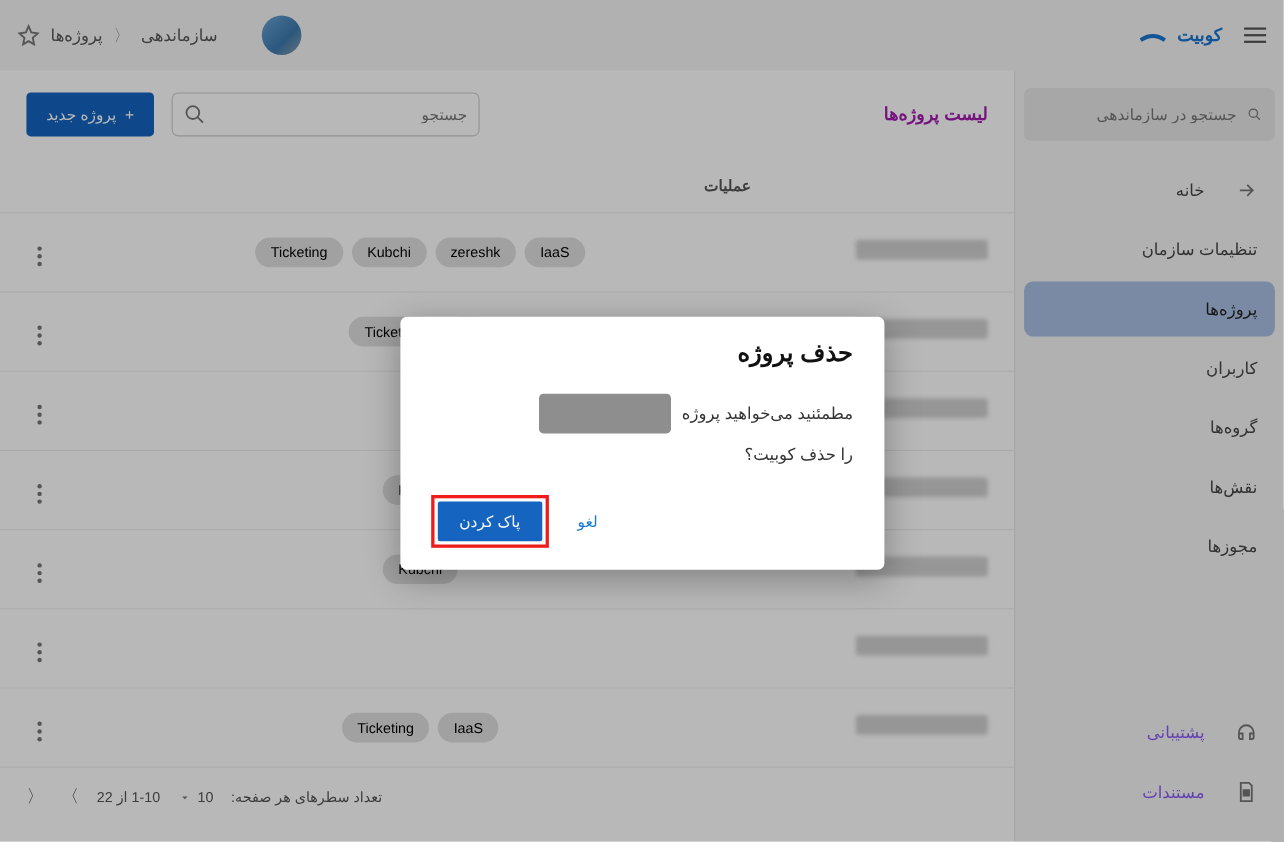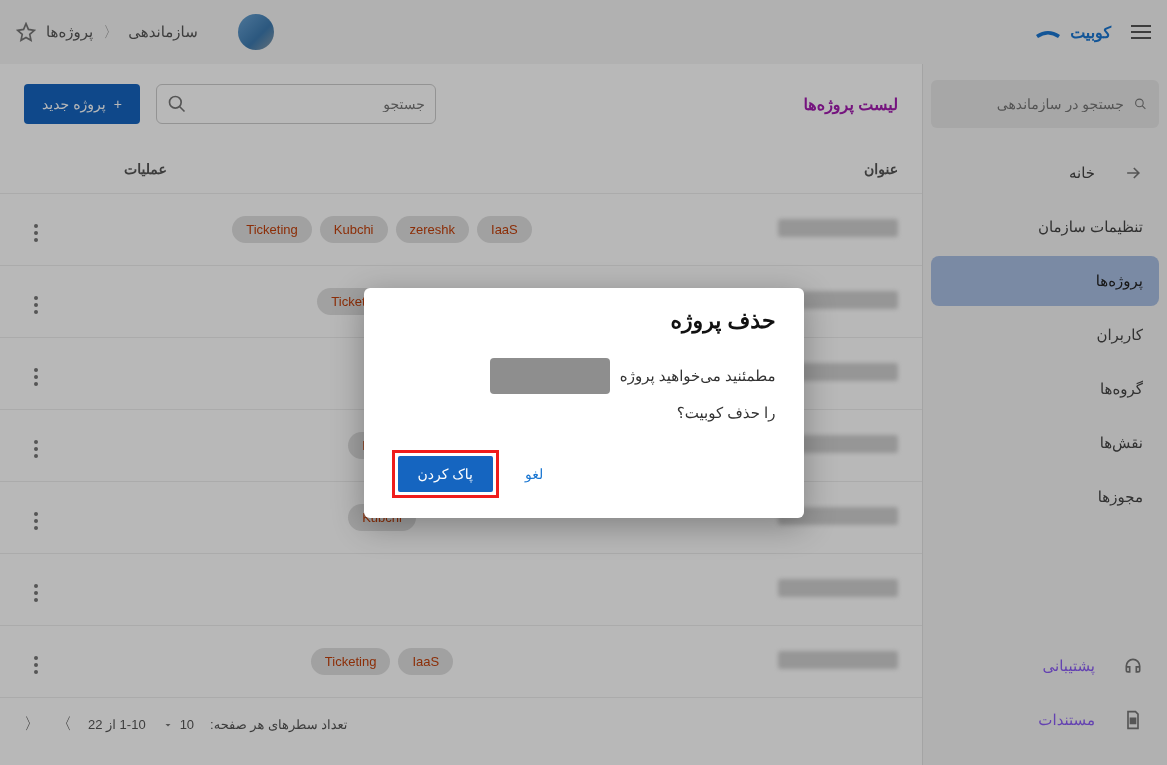--- a/index.html
+++ b/index.html
@@ -155,21 +155,21 @@
   width: 120px; height: 18px;
   background: #d0d0d0; border-radius: 3px;
   filter: blur(2px);
   display: inline-block;
 }
 .chips {
   display: flex; gap: 8px; justify-content: center; flex-wrap: wrap;
   direction: ltr;
 }
 .chip {
-  background: #e0e0e0; color: #c2410c;
+  background: #e0e0e0; color: #000000;
   border-radius: 16px; padding: 6px 14px;
   font-size: 13px;
 }
 .actions-cell { text-align: left; }
 .kebab {
   width: 24px; height: 24px; cursor: pointer;
   display: inline-flex; flex-direction: column;
   justify-content: center; align-items: center; gap: 3px;
 }
 .kebab span { width: 4px; height: 4px; border-radius: 50%; background: #777; }
@@ -311,21 +311,20 @@
             <line x1="21" y1="21" x2="15" y2="15"></line>
           </svg>
       </div>
       <button class="new-btn">
         <span>+</span>
         <span>پروژه جدید</span>
       </button>
     </div>
 
     <div class="table-head">
-      <div class="col-title">عنوان</div>
       <div class="col-actions">عملیات</div>
     </div>
 
     <div id="rows">
         <div class="table-row">
           <div class="title-cell"><span class="title-blur"></span></div>
           <div class="chips">
             <span class="chip">Ticketing</span>
             <span class="chip">Kubchi</span>
             <span class="chip">zereshk</span>

